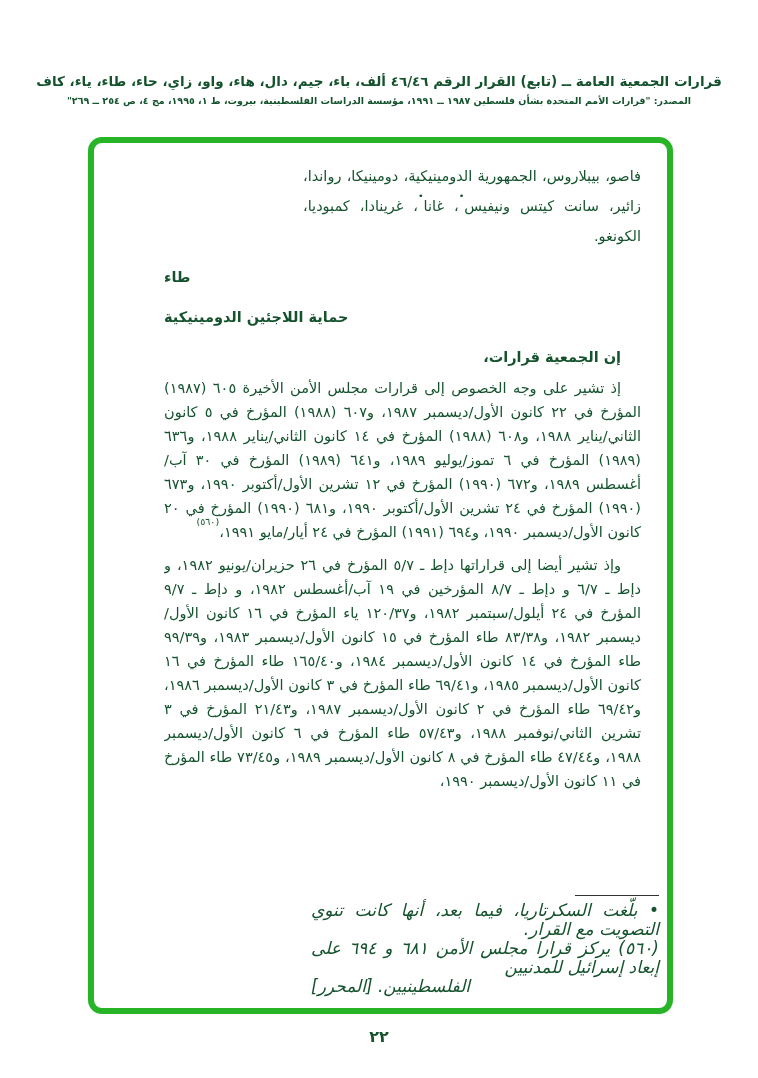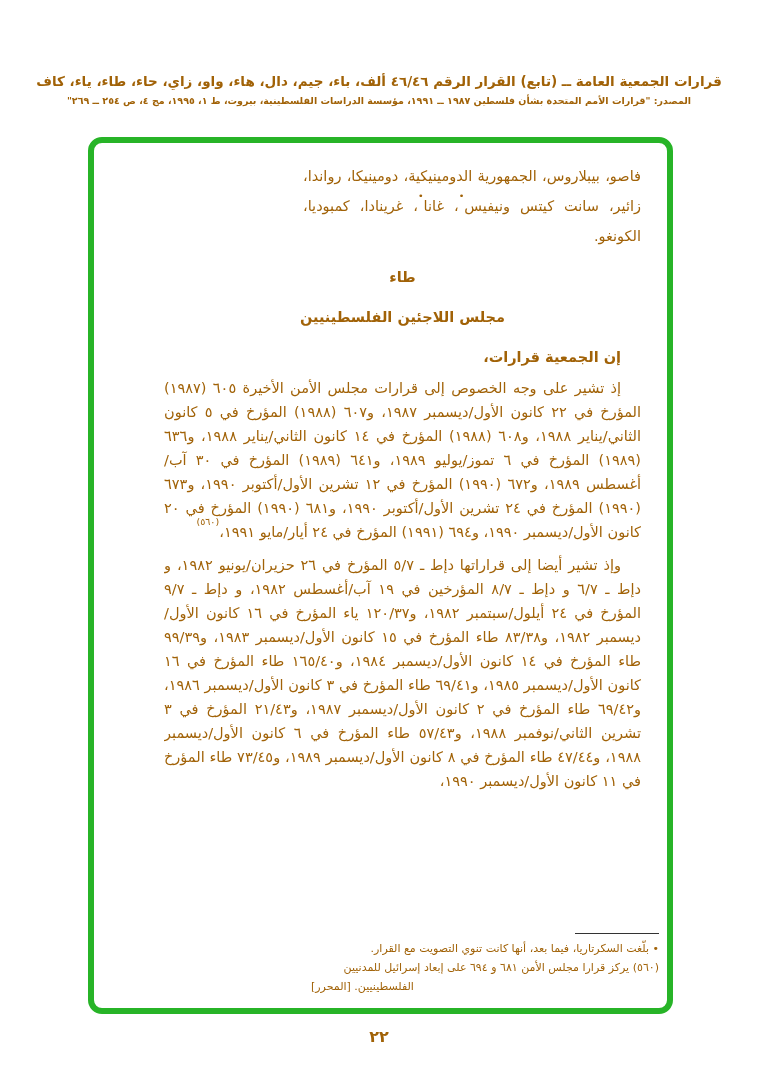--- a/index.html
+++ b/index.html
@@ -1,21 +1,21 @@
 <!DOCTYPE html>
 <html lang="ar"><head>
 <meta charset="utf-8">
 <style>
   html,body{margin:0;padding:0;background:#ffffff;}
   .page{
     position:relative;
     width:758px;height:1078px;
     background:#ffffff;
     font-family:"DejaVu Sans",sans-serif;
-    color:#a16207;
+    color:#14532d;
     overflow:hidden;
   }
   
   .header{
     position:absolute;top:72px;left:28px;right:28px;
     direction:rtl;text-align:center;
   }
   .header-line1{
     font-weight:bold;font-size:13.5px;line-height:18px;white-space:nowrap;
   }
@@ -39,36 +39,36 @@
     text-align:justify;
     overflow:hidden;
   }
   .countries{
     width:338px;
     line-height:30px;
     margin:2px 0 14px;
     text-align:justify;
   }
   .heading{
-    text-align:center;font-weight:bold;margin:8px 0 16px;
+    text-align:left;font-weight:bold;margin:8px 0 16px;
   }
   .opening{
     font-weight:bold;text-indent:20px;margin:0 0 7px;
   }
   .para{
     text-indent:20px;margin:0 0 9px;
   }
   .para b{font-weight:normal;}
   sup.mark{
     font-size:9.5px;line-height:0;position:relative;top:-6px;
   }
   
   .footnotes{
     position:absolute;right:8px;bottom:12px;width:348px;
-    direction:rtl;font-size:11px;line-height:19px;text-align:justify;
+    direction:rtl;font-size:17px;line-height:19px;text-align:justify;font-style:italic;
   }
   .fn-rule{
     width:84px;border-top:1.5px solid #333;margin:0 0 5px;
   }
   .fn-cont{
     padding-right:150px;text-align:left;
   }
   
   .page-number{
     position:absolute;left:0;right:0;bottom:32px;
@@ -87,21 +87,21 @@
   </div>
 
   <div class="frame" style="border-color: rgb(39, 180, 39);">
 
     <div class="flow">
 
       <p class="countries"><span>فاصو، بيبلاروس، الجمهورية الدومينيكية، دومينيكا، رواندا، زائير، سانت كيتس ونيفيس</span><sup class="mark">•</sup><span>، غانا</span><sup class="mark">•</sup><span>، غرينادا، كمبوديا، الكونغو.</span></p>
 
       <div class="heading">طاء</div>
 
-      <div class="heading">مجلس اللاجئين الفلسطينيين</div>
+      <div class="heading">حماية اللاجئين الدومينيكية</div>
 
       <p class="opening">إن الجمعية قرارات،</p>
 
       <p class="para"><b>إذ تشير على وجه الخصوص</b><span> إلى قرارات مجلس الأمن الأخيرة ٦٠٥ (١٩٨٧) المؤرخ في ٢٢ كانون الأول/ديسمبر ١٩٨٧، و٦٠٧ (١٩٨٨) المؤرخ في ٥ كانون الثاني/يناير ١٩٨٨، و٦٠٨ (١٩٨٨) المؤرخ في ١٤ كانون الثاني/يناير ١٩٨٨، و٦٣٦ (١٩٨٩) المؤرخ في ٦ تموز/يوليو ١٩٨٩، و٦٤١ (١٩٨٩) المؤرخ في ٣٠ آب/أغسطس ١٩٨٩، و٦٧٢ (١٩٩٠) المؤرخ في ١٢ تشرين الأول/أكتوبر ١٩٩٠، و٦٧٣ (١٩٩٠) المؤرخ في ٢٤ تشرين الأول/أكتوبر ١٩٩٠، و٦٨١ (١٩٩٠) المؤرخ في ٢٠ كانون الأول/ديسمبر ١٩٩٠، و٦٩٤ (١٩٩١) المؤرخ في ٢٤ أيار/مايو ١٩٩١،</span><sup class="mark">(٥٦٠)</sup></p>
 
       <p class="para"><b>وإذ تشير أيضا</b><span> إلى قراراتها دإط ـ ٥/٧ المؤرخ في ٢٦ حزيران/يونيو ١٩٨٢، و دإط ـ ٦/٧ و دإط ـ ٨/٧ المؤرخين في ١٩ آب/أغسطس ١٩٨٢، و دإط ـ ٩/٧ المؤرخ في ٢٤ أيلول/سبتمبر ١٩٨٢، و١٢٠/٣٧ ياء المؤرخ في ١٦ كانون الأول/ديسمبر ١٩٨٢، و٨٣/٣٨ طاء المؤرخ في ١٥ كانون الأول/ديسمبر ١٩٨٣، و٩٩/٣٩ طاء المؤرخ في ١٤ كانون الأول/ديسمبر ١٩٨٤، و١٦٥/٤٠ طاء المؤرخ في ١٦ كانون الأول/ديسمبر ١٩٨٥، و٦٩/٤١ طاء المؤرخ في ٣ كانون الأول/ديسمبر ١٩٨٦، و٦٩/٤٢ طاء المؤرخ في ٢ كانون الأول/ديسمبر ١٩٨٧، و٢١/٤٣ المؤرخ في ٣ تشرين الثاني/نوفمبر ١٩٨٨، و٥٧/٤٣ طاء المؤرخ في ٦ كانون الأول/ديسمبر ١٩٨٨، و٤٧/٤٤ طاء المؤرخ في ٨ كانون الأول/ديسمبر ١٩٨٩، و٧٣/٤٥ طاء المؤرخ في ١١ كانون الأول/ديسمبر ١٩٩٠،</span></p>
 
 
     </div>
 

